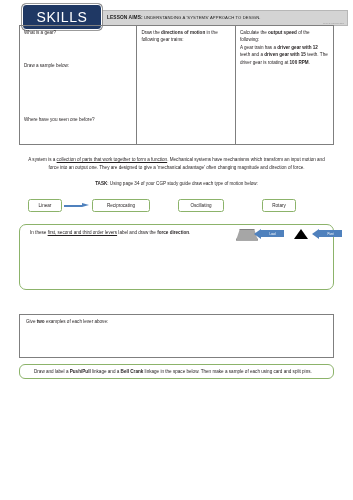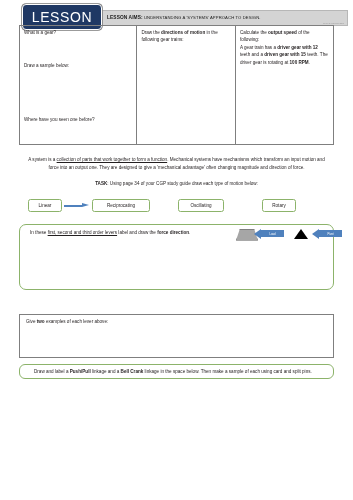--- a/index.html
+++ b/index.html
@@ -268,21 +268,21 @@
 
   <div class="header-row">
     <div class="aims-bar">
       <div class="aims-text">
         <b>LESSON AIMS:</b>
         <span>UNDERSTANDING A 'SYSTEMS' APPROACH TO DESIGN.</span>
       </div>
       <div class="aims-subtext">SKILLS WORKSHEET</div>
     </div>
     <div class="design-badge">
-      <span>LESSON</span>
+      <span>SKILLS</span>
     </div>
   </div>
 
   <div class="starter-table">
     <div class="cell cell-1">
       <p class="q-top">What is a gear?</p>
       <p class="q-mid">Draw a sample below:</p>
       <p class="q-bot">Where have you seen one before?</p>
     </div>
     <div class="cell cell-2">

